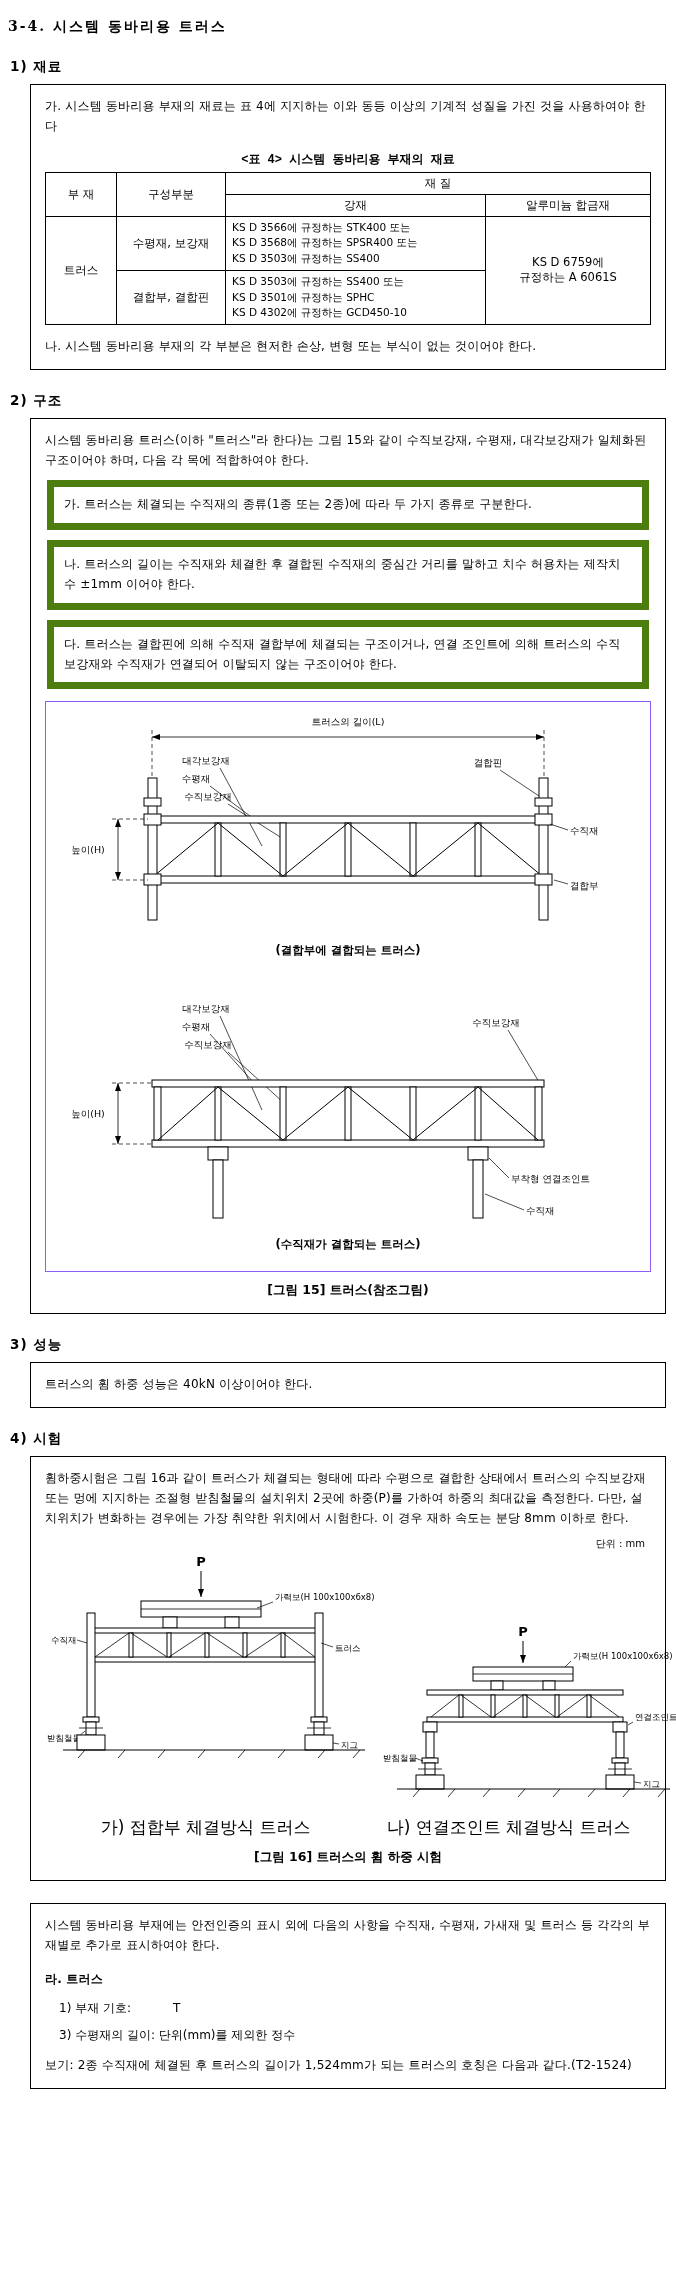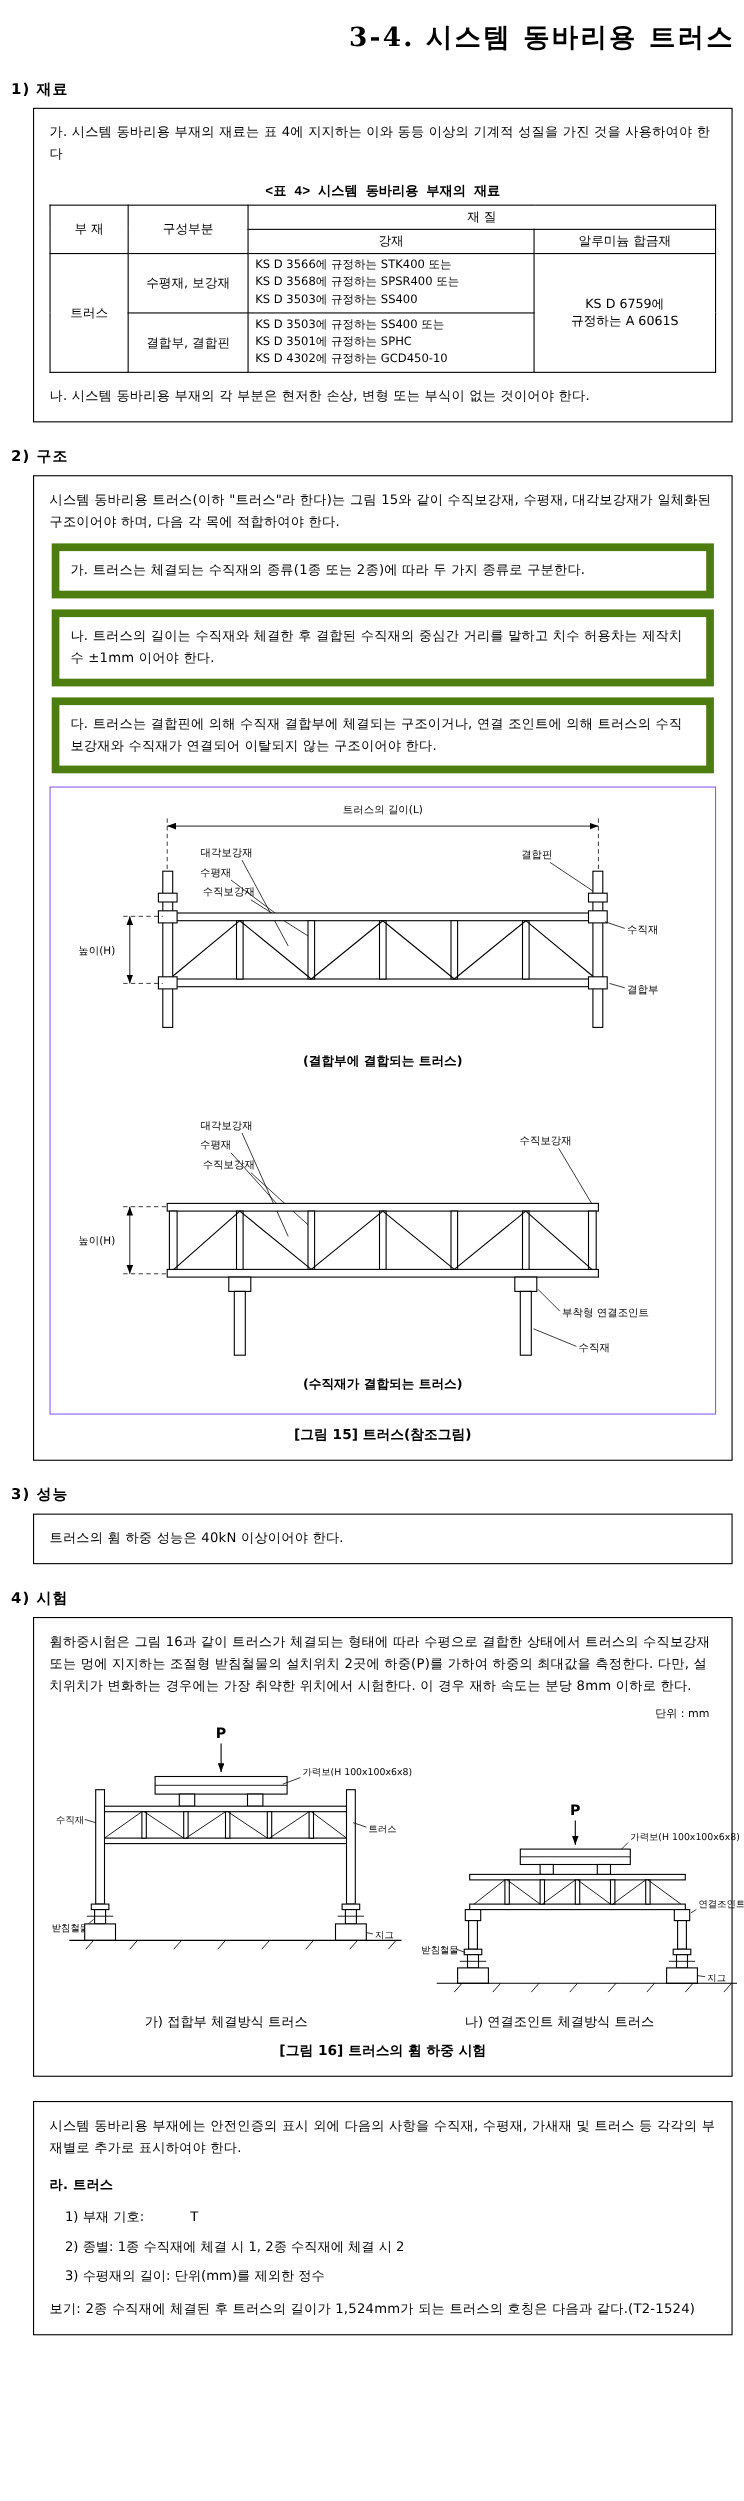--- a/index.html
+++ b/index.html
@@ -1,18 +1,18 @@
 <!DOCTYPE html>
 <html><head>
 <meta charset="utf-8">
 <style>
   html,body{margin:0;padding:0;}
   body{width:676px;background:#fff;color:#000;font-family:"DejaVu Sans","Liberation Sans",sans-serif;font-size:12px;}
   .page{padding:12px 8px 24px 8px;}
-  .doc-title{font-family:"DejaVu Serif","Liberation Serif",serif;font-size:24px;font-weight:bold;text-align:right;letter-spacing:2px;margin:6px 0 10px;}
+  .doc-title{font-family:"DejaVu Serif","Liberation Serif",serif;font-size:14px;font-weight:bold;text-align:left;letter-spacing:2px;margin:6px 0 10px;}
   .section{margin-top:22px;}
   .section-heading{font-size:13.5px;font-weight:bold;letter-spacing:1px;margin:0 0 8px 2px;}
   .box{border:1px solid #000;margin:0 2px 0 22px;padding:12px 14px;}
   .para{line-height:1.65;letter-spacing:0.2px;word-break:break-all;}
   .table-title{text-align:center;font-weight:bold;margin:14px 0 4px;font-family:Liberation Mono, monospace;}
   table.mat{border-collapse:collapse;width:100%;margin:2px 0 12px;padding-left:16px;}
   table.mat th,table.mat td{border:1px solid #000;padding:3px 6px;text-align:center;vertical-align:middle;font-weight:normal;font-size:11.5px;}
   table.mat td.steel{text-align:left;font-size:10.5px;line-height:1.5;}
   table.mat .w-member{width:58px;}
   table.mat .w-part{width:96px;}
@@ -20,21 +20,21 @@
   .sub-box{border:7px solid #4d7c0f;margin:10px 2px;padding:8px 10px;}
   .fig-box{border:1px solid #8b5cf6;margin:12px 0 2px;padding:10px 0 4px;text-align:center;}
   .fig-caption{text-align:center;font-weight:bold;font-size:12.5px;margin:10px 0 2px;}
   .unit-label{text-align:right;font-size:10px;margin:8px 6px 0 0;}
   .item-ra{font-weight:bold;margin-top:14px;}
   .mark-item{margin:9px 0 0 14px;line-height:1.5;word-break:break-all;}
   .t-value{margin-left:42px;}
   .example{margin-top:12px;}
   .intro-para{margin-bottom:6px;}
   .fig16-captions{display:flex;margin-top:2px;}
-  .fig16-captions>div{text-align:center;font-size:12px;line-height:1.4;}
+  .fig16-captions>div{text-align:center;font-size:17px;line-height:1.4;}
   .cap-left{width:53%;}
   .cap-right{width:47%;}
   svg .part{fill:#fff;stroke:#000;stroke-width:1;}
   svg .ln{stroke:#000;stroke-width:1;}
   svg .thin{stroke:#000;stroke-width:0.8;}
   svg .dash{stroke:#000;stroke-width:0.7;stroke-dasharray:4 3;}
   svg .leader{stroke:#000;stroke-width:0.7;}
   svg text{font-family:inherit;fill:#000;}
   svg .lbl{font-size:9.5px;}
   svg .lbl8{font-size:8.5px;}
@@ -387,19 +387,18 @@
     </div>
   </div>
 
   <div class="section">
     <div class="box">
       <div class="para">시스템 동바리용 부재에는 안전인증의 표시 외에 다음의 사항을 수직재, 수평재, 가새재 및 트러스 등 각각의 부재별로 추가로 표시하여야 한다.</div>
       <div class="para item-ra">라. 트러스</div>
       <div class="mark-item">
         <span>1) 부재 기호:</span><span class="t-value">T</span>
       </div>
-      <div class="mark-item">2) 종별: 1종 수직재에 체결 시 1, 2종 수직재에 체결 시 2</div>
       <div class="mark-item">3) 수평재의 길이: 단위(mm)를 제외한 정수</div>
       <div class="para example">보기: 2종 수직재에 체결된 후 트러스의 길이가 1,524mm가 되는 트러스의 호칭은 다음과 같다.(T2-1524)</div>
     </div>
   </div>
 
 </div>
 
 </body></html>

